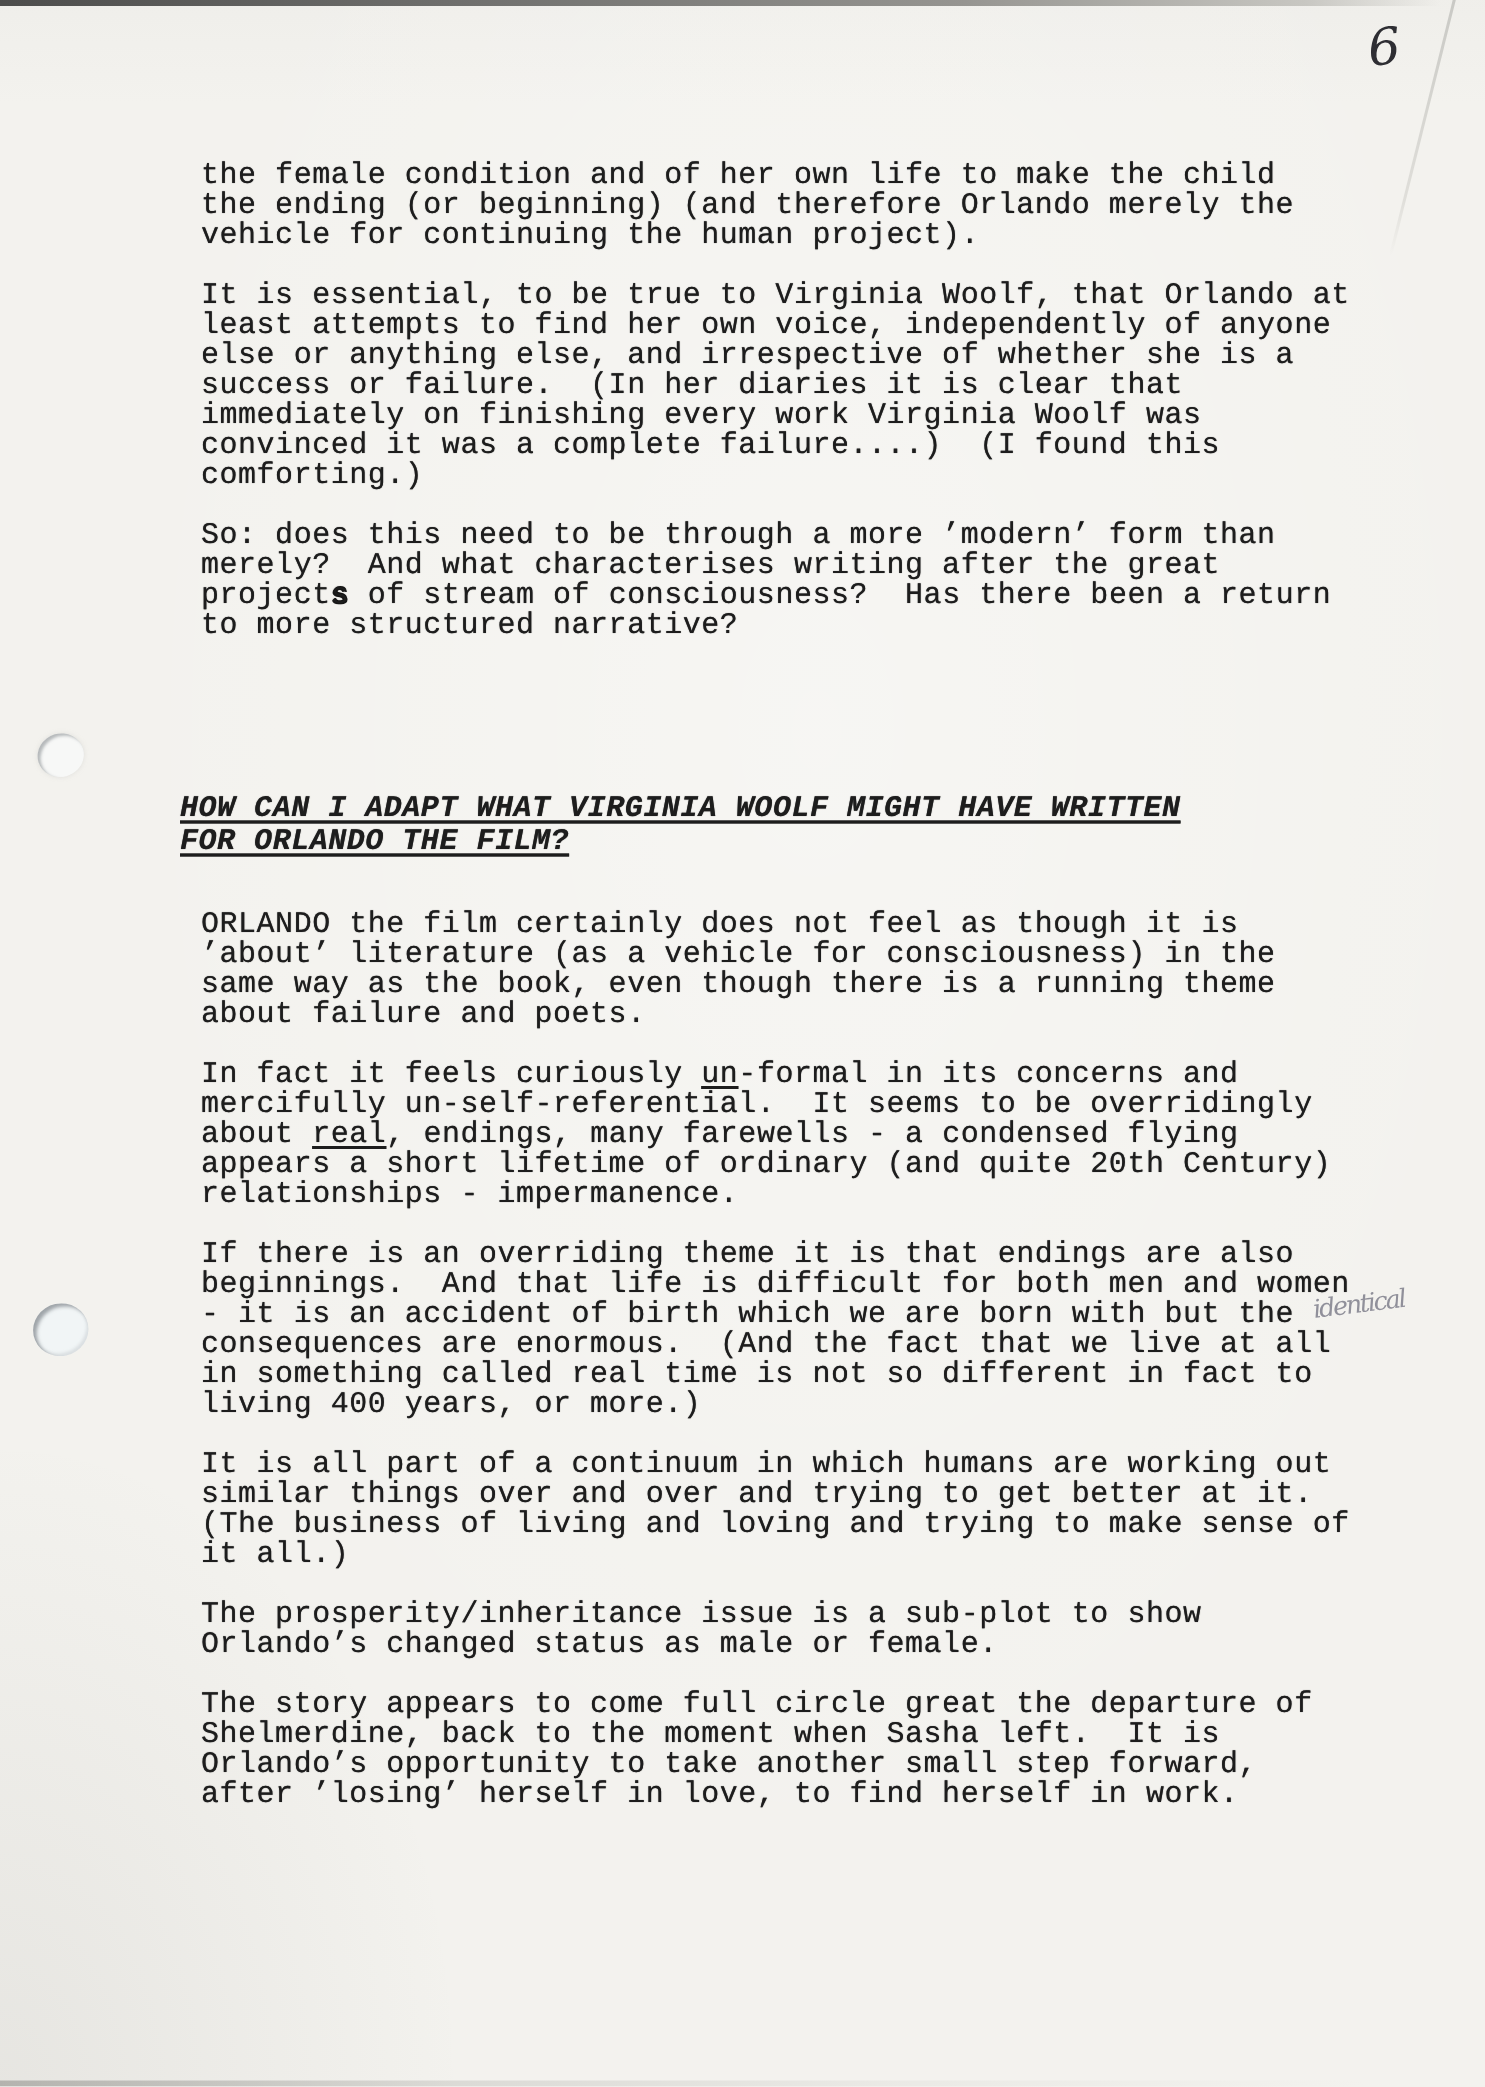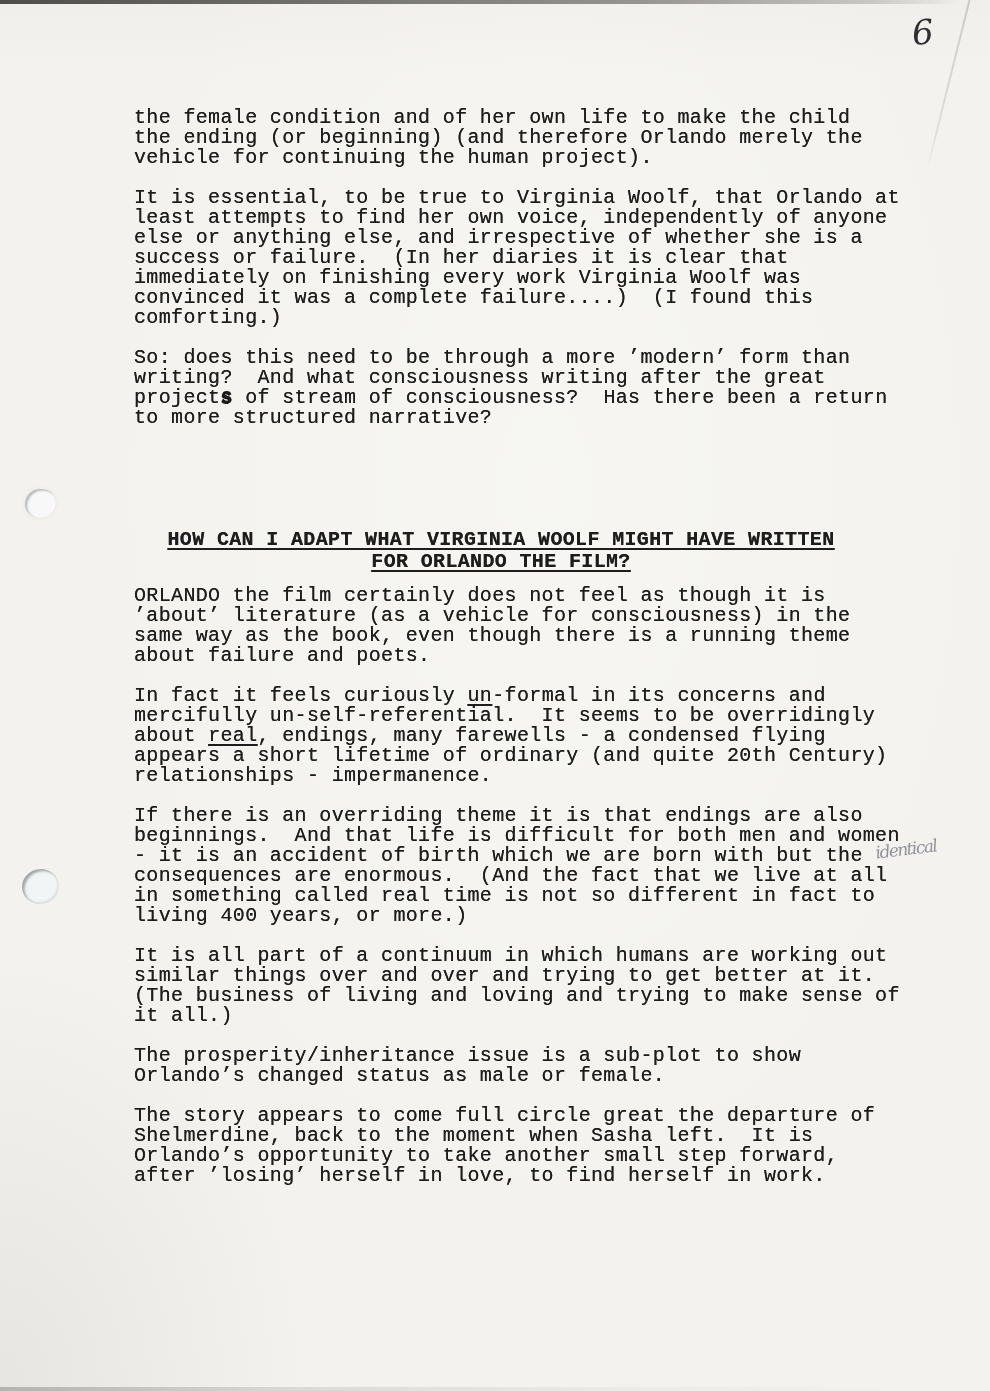--- a/index.html
+++ b/index.html
@@ -45,23 +45,24 @@
     transform:rotate(-12deg);
   }
   .typed {
     position:absolute; left:120px; top:108px; width:762px;
     font-size:20px; line-height:20px; letter-spacing:0.35px;
     color:#1d1d1d; white-space:pre;
     text-shadow:0 0 0.55px rgba(25,25,25,0.85);
   }
   .typed p.para { margin:0 0 20px 14px; }
   .heading {
-    font-weight:bold; text-align:center;
-    margin:101px 0 13px 0; line-height:22px;
+    font-weight:bold; 
+    margin:101px 0 34px 0; line-height:22px;
     letter-spacing:0.35px;
+    font-style:italic;
   }
   .heading-line {
     text-decoration:underline;
     text-decoration-thickness:2px;
     text-underline-offset:3px;
   }
   .u { text-decoration:underline; text-decoration-thickness:1.5px; text-underline-offset:3px; }
   .xout {
     text-shadow: 0 0 1.2px #111, 0.8px 0.4px 0 #1a1a1a, -0.8px 0.6px 0 #1a1a1a,
                  0.3px -0.6px 0 #111, -0.3px -0.2px 0 #222;
@@ -86,21 +87,21 @@
   <div class="hole hole-2"></div>
   <div class="typed" id="typed-column"><p class="para"><span>the female condition and of her own life to make the child
 the ending (or beginning) (and therefore Orlando merely the
 vehicle for continuing the human project).</span></p><p class="para"><span>It is essential, to be true to Virginia Woolf, that Orlando at
 least attempts to find her own voice, independently of anyone
 else or anything else, and irrespective of whether she is a
 success or failure.  (In her diaries it is clear that
 immediately on finishing every work Virginia Woolf was
 convinced it was a complete failure....)  (I found this
 comforting.)</span></p><p class="para"><span>So: does this need to be through a more ’modern’ form than
-writing?  And what consciousness writing after the great
+merely?  And what characterises writing after the great
 project</span><span class="xout">s</span><span> of stream of consciousness?  Has there been a return
 to more structured narrative?</span></p><div class="heading"><div class="heading-line">HOW CAN I ADAPT WHAT VIRGINIA WOOLF MIGHT HAVE WRITTEN</div><div class="heading-line">FOR ORLANDO THE FILM?</div></div><p class="para"><span>ORLANDO the film certainly does not feel as though it is
 ’about’ literature (as a vehicle for consciousness) in the
 same way as the book, even though there is a running theme
 about failure and poets.</span></p><p class="para"><span>In fact it feels curiously </span><span class="u">un</span><span>-formal in its concerns and
 mercifully un-self-referential.  It seems to be overridingly
 about </span><span class="u">real</span><span>, endings, many farewells - a condensed flying
 appears a short lifetime of ordinary (and quite 20th Century)
 relationships - impermanence.</span></p><p class="para"><span>If there is an overriding theme it is that endings are also
 beginnings.  And that life is difficult for both men and women

